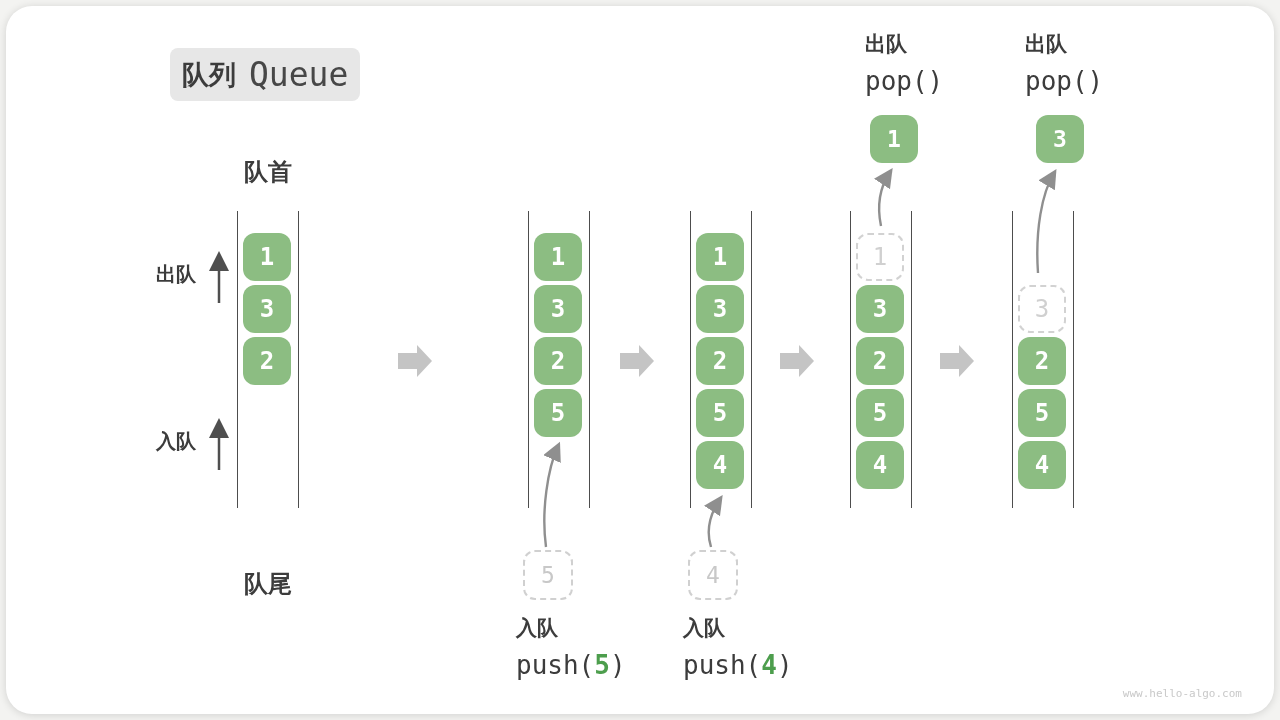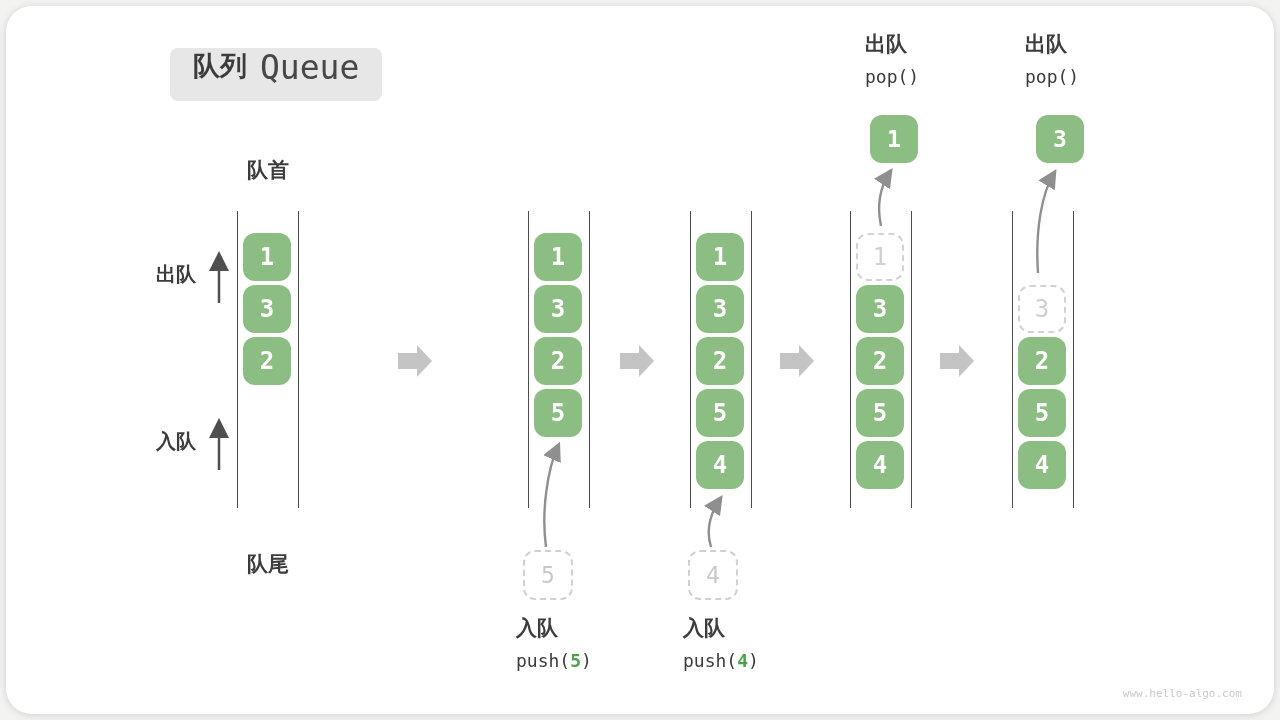--- a/index.html
+++ b/index.html
@@ -5,29 +5,29 @@
   * { margin:0; padding:0; box-sizing:border-box; }
   html,body { width:1280px; height:720px; overflow:hidden; }
   body { background:#f3f3f1; font-family:"Liberation Sans","DejaVu Sans",sans-serif; }
   .canvas { position:relative; width:1280px; height:720px; }
   .card { position:absolute; left:6px; top:6px; width:1268px; height:708px;
           background:#ffffff; border-radius:26px; box-shadow:0 1px 8px rgba(0,0,0,.14); }
 
   .overlay { position:absolute; left:0; top:0; width:1280px; height:720px; pointer-events:none; }
 
   .title-box { position:absolute; left:170px; top:48px; height:53px;
-               background:#e7e7e7; border-radius:8px; display:flex; align-items:flex-start;
-               padding:0 23px; gap:13px; }
+               background:#e7e7e7; border-radius:8px; display:flex; align-items:center;
+               padding:0 12px; gap:13px; }
   .title-zh { font-size:27px; font-weight:bold; color:#3c3c3c; }
   .title-en { font-family:"DejaVu Sans Mono",monospace; font-size:33px; color:#474747; }
 
-  .lbl { position:absolute; color:#3c3c3c; font-weight:bold; font-size:21px; }
+  .lbl { position:absolute; color:#3c3c3c; font-weight:bold; font-size:24px; }
   .lbl-front, .lbl-rear { left:237px; width:62px; text-align:center; }
   .lbl-front { top:156px; }
-  .lbl-rear  { top:550px; }
+  .lbl-rear  { top:568px; }
   .lbl-side  { left:156px; width:50px; text-align:left; font-size:20px; }
   .lbl-deq   { top:261px; }
   .lbl-enq   { top:428px; }
 
   .queue { position:absolute; top:211px; width:62px; height:297px;
            border-left:1.5px solid #4d4d4d; border-right:1.5px solid #4d4d4d; }
   .q1 { left:237px; } .q2 { left:528px; } .q3 { left:690px; } .q4 { left:850px; } .q5 { left:1012px; }
 
   .cell { position:absolute; left:5px; width:48px; height:48px; border-radius:12px;
           background:#8cbd82; color:#ffffff; font-family:"DejaVu Sans Mono",monospace;
@@ -40,21 +40,21 @@
             background:#8cbd82; color:#ffffff; font-family:"DejaVu Sans Mono",monospace;
             font-size:23px; font-weight:bold; line-height:48px; text-align:center; }
 
   .ghost-box { position:absolute; top:550px; width:50px; height:50px; border-radius:12px;
                background:#ffffff; border:2px dashed #d0d0d0; color:#c8c8c8;
                font-family:"DejaVu Sans Mono",monospace; font-size:23px;
                line-height:46px; text-align:center; }
 
   .op { position:absolute; display:flex; flex-direction:column; gap:8px; }
   .op .zh   { font-size:21px; font-weight:bold; color:#3c3c3c; }
-  .op .code { font-family:"DejaVu Sans Mono",monospace; font-size:18px; color:#3c3c3c; }
+  .op .code { font-family:"DejaVu Sans Mono",monospace; font-size:26px; color:#3c3c3c; }
   .op .code .arg { color:#4d9e4d; font-weight:bold; }
 
   .watermark { position:absolute; right:38px; bottom:20px; font-family:"DejaVu Sans Mono",monospace;
                font-size:11px; color:#c9c9c9; }
 </style>
 </head>
 <body>
 
 <div class="canvas">
   <div class="card"></div>

